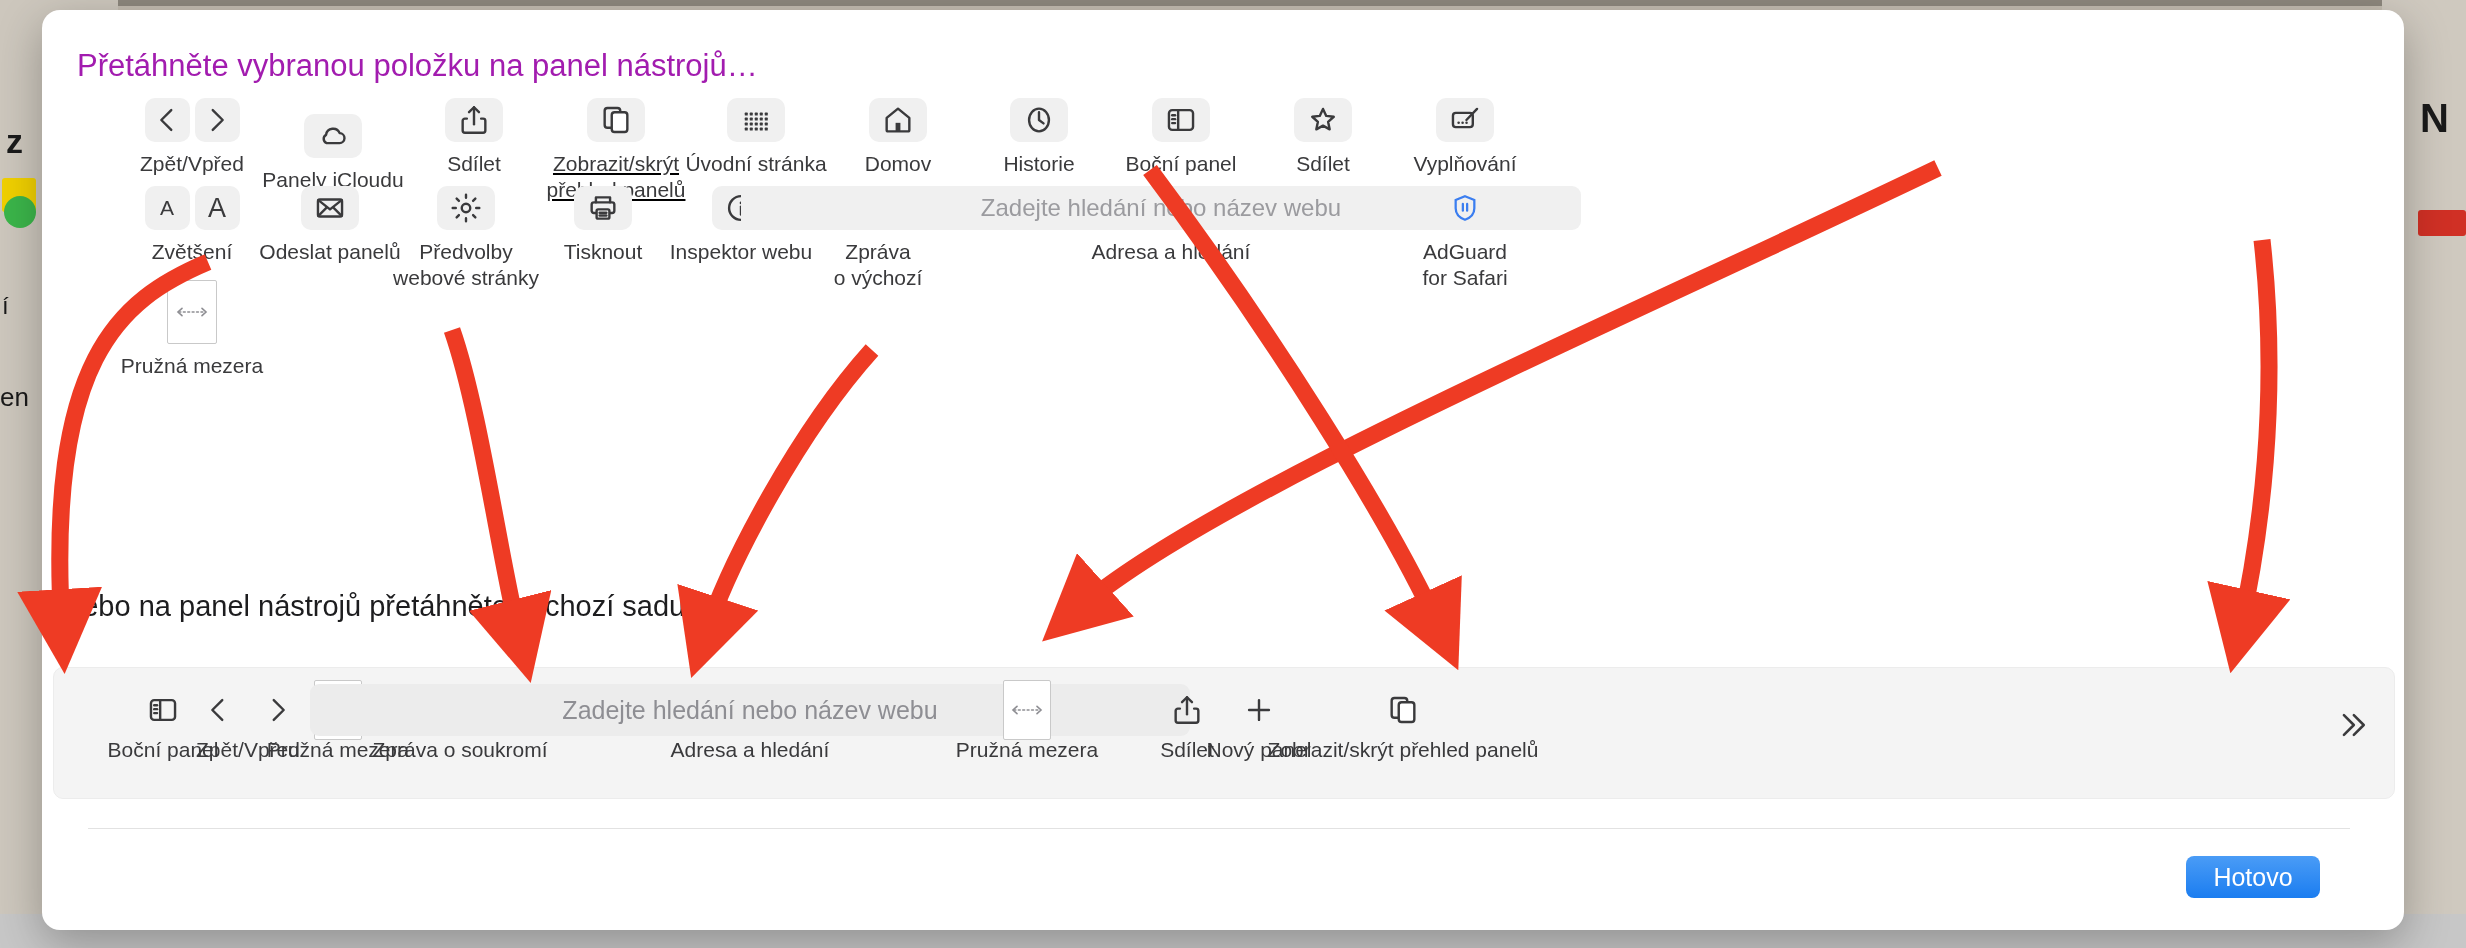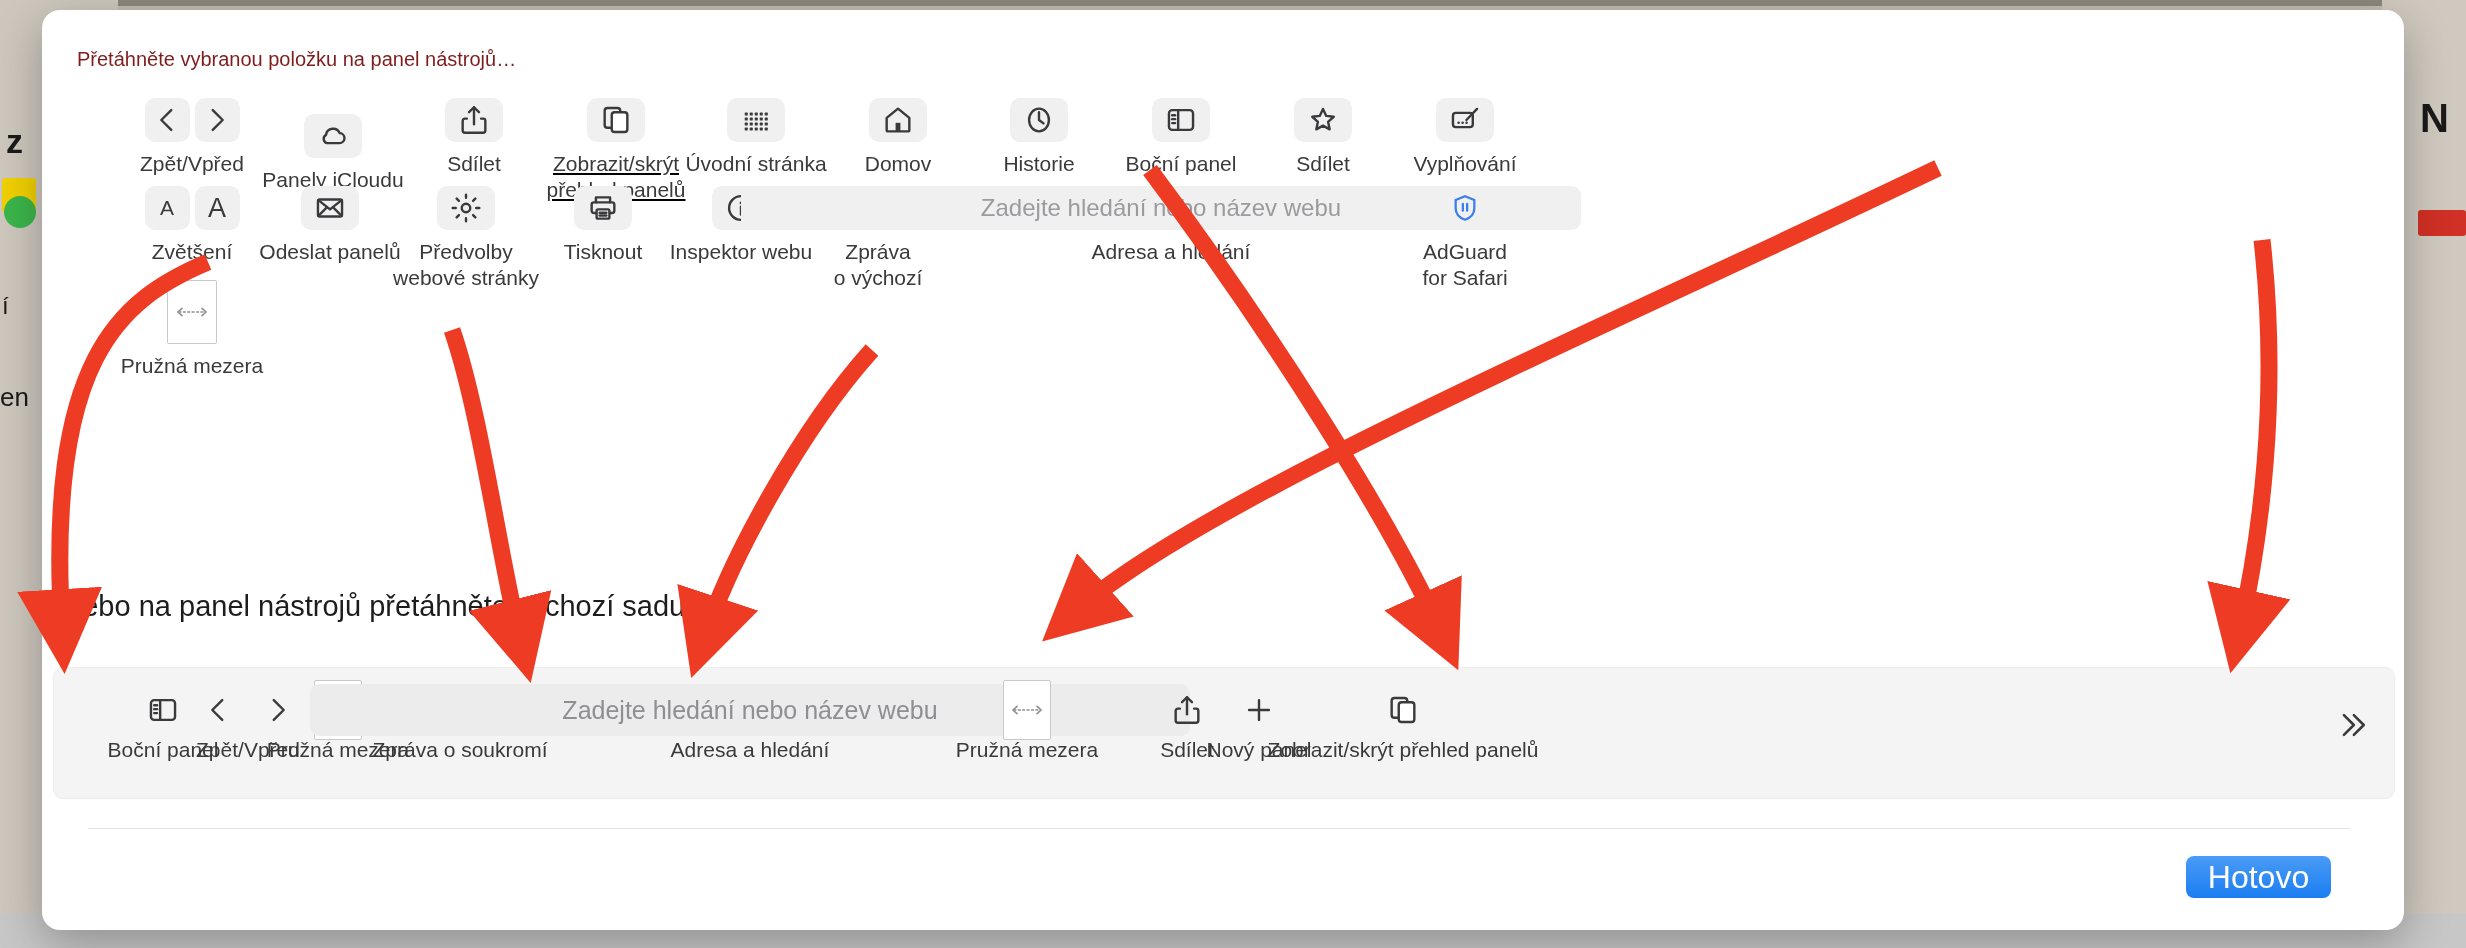--- a/index.html
+++ b/index.html
@@ -18,21 +18,21 @@
   .bg-swatch{position:absolute;border-radius:3px;}
 
   
   #sheet{
     position:absolute;left:42px;top:10px;width:2362px;height:920px;
     background:#ffffff;border-radius:18px;
     box-shadow:0 14px 46px rgba(0,0,0,.28);
     overflow:hidden;
   }
   #sheet-title{
-    position:absolute;left:35px;top:38px;font-size:20px;color:#7f1d1d;white-space:nowrap;
+    position:absolute;left:35px;top:38px;font-size:31px;color:#a21caf;white-space:nowrap;
   }
 
   
   .palette{position:absolute;left:0;top:88px;width:2362px;height:330px;}
   .pitem{position:absolute;text-align:center;}
   .pwell{
     background:#f0f0f0;border-radius:10px;display:flex;align-items:center;justify-content:center;
     margin:0 auto;
   }
   .pwell.dual{display:flex;gap:5px;background:transparent;}
@@ -60,22 +60,22 @@
   .tlabel{font-size:21px;color:#3a3a3c;white-space:nowrap;}
   #tb-addr{
     position:absolute;background:#ececec;border-radius:9px;height:52px;
     display:flex;align-items:center;justify-content:center;color:#8e8e93;font-size:25px;
   }
   #tb-chev{position:absolute;right:26px;top:40px;color:#3a3a3c;}
 
   
   #divider{position:absolute;left:46px;top:818px;width:2262px;height:1px;background:#e2e2e2;}
   #done{
-    position:absolute;left:2144px;top:846px;width:145px;height:42px;border:none;
-    background:linear-gradient(#4a9cf6,#1b7df0);color:#fff;font-size:32px;border-radius:8px;
+    position:absolute;left:2144px;top:846px;width:134px;height:42px;border:none;
+    background:linear-gradient(#4a9cf6,#1b7df0);color:#fff;font-size:25px;border-radius:8px;
     cursor:pointer;font-family:inherit;
   }
 
   
   #arrows{position:absolute;left:0;top:0;width:2466px;height:948px;pointer-events:none;}
 </style>
 </head>
 <body>
 
 <div id="backdrop">

